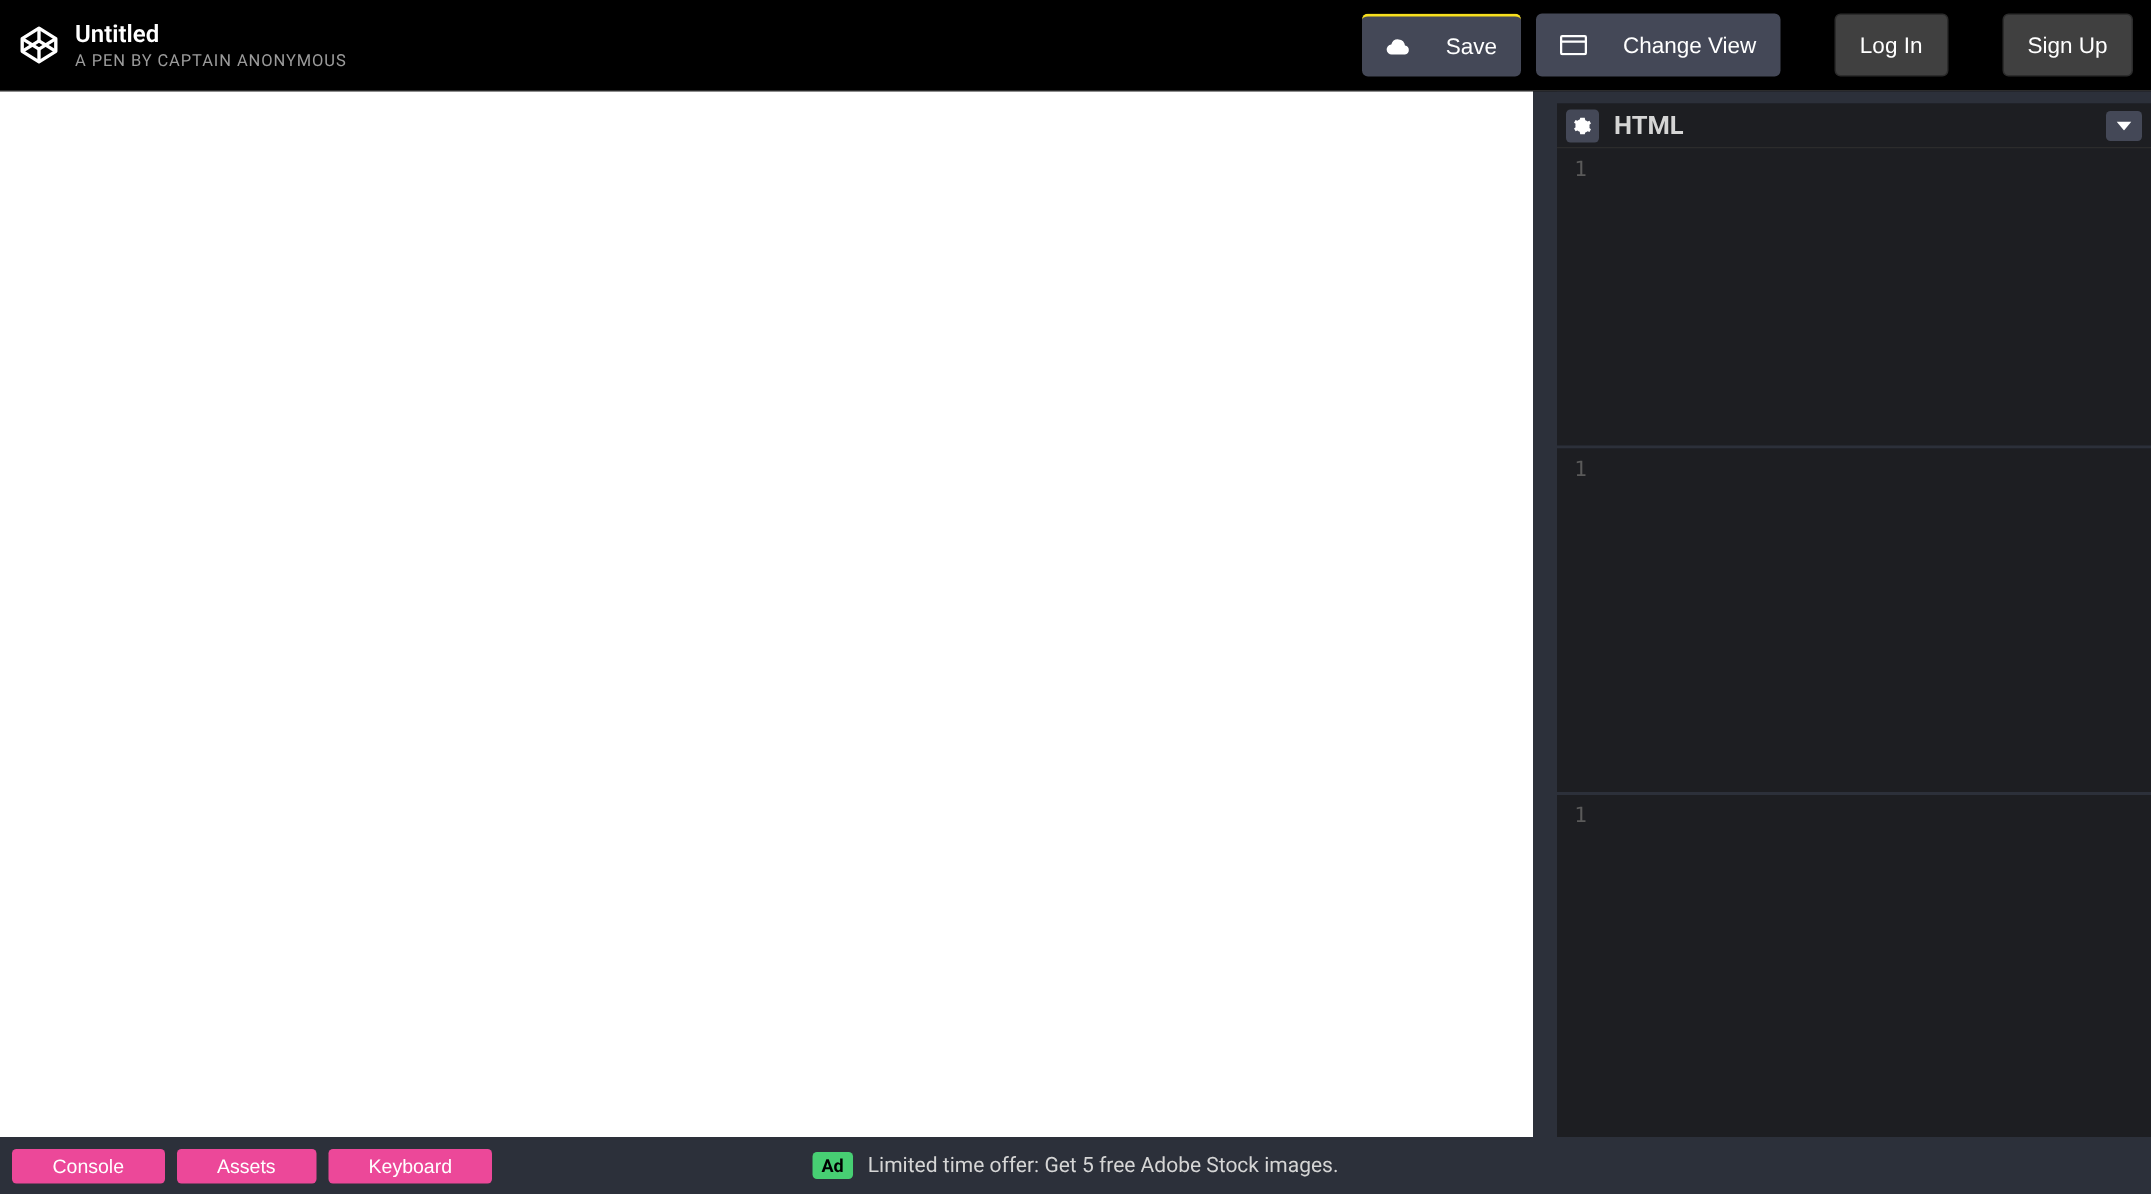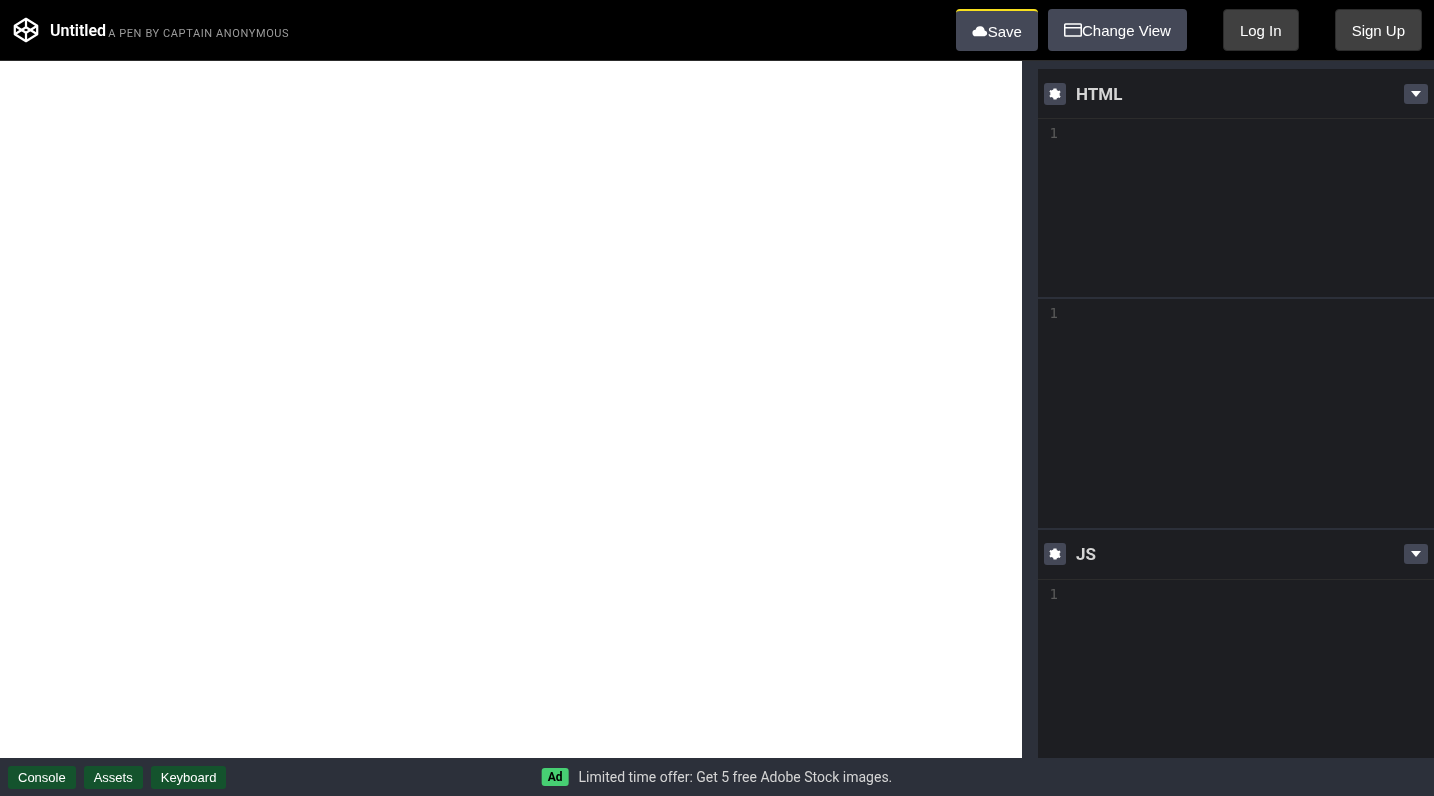--- a/index.html
+++ b/index.html
@@ -29,23 +29,22 @@
     }
     .logo {
       width: 28px;
       height: 28px;
       display: flex;
       align-items: center;
       justify-content: center;
     }
     .title-block {
       display: flex;
-      flex-direction: row;
+      flex-direction: column;
       gap: 2px;
-      align-items: flex-end;
     }
     .pen-title {
       font-size: 16px;
       font-weight: 600;
       color: #fff;
     }
     .pen-byline {
       font-size: 11px;
       color: #9b9b9b;
       letter-spacing: 0.6px;
@@ -56,21 +55,21 @@
     }
     .hbtn {
       height: 42px;
       background: #444857;
       border: none;
       color: #fff;
       border-radius: 4px;
       padding: 0 16px;
       display: flex;
       align-items: center;
-      gap: 0;
+      gap: 24px;
       font-size: 15px;
       cursor: pointer;
     }
     .hbtn.dark {
       background: #404040;
       border: 1px solid #2c2c2c;
       margin-left: 26px;
     }
     .hbtn.save {
       border-top: 2px solid #f7df1e;
@@ -101,21 +100,21 @@
       height: 8px;
       background: #2c303a;
     }
     .editor-pane {
       flex: 1;
       display: flex;
       flex-direction: column;
       min-height: 0;
     }
     .pane-header {
-      height: 50px;
+      height: 30px;
       background: #1d1e22;
       display: flex;
       align-items: center;
       justify-content: space-between;
       padding: 0 6px;
       border-bottom: 1px solid #2c2c2c;
     }
     .pane-header-left {
       display: flex;
       align-items: center;
@@ -171,25 +170,25 @@
     .footer {
       height: 38px;
       background: #2c303a;
       display: flex;
       align-items: center;
       padding: 0 8px;
       gap: 8px;
       position: relative;
     }
     .fbtn {
-      background: #14532d;
+      background: #ec4899;
       color: #fff;
       border: none;
       border-radius: 3px;
-      padding: 4px 10px;
+      padding: 4px 27px;
       font-size: 13px;
       cursor: pointer;
     }
     .footer-ad {
       position: absolute;
       left: 50%;
       transform: translateX(-50%);
       display: flex;
       align-items: center;
       gap: 10px;
@@ -289,39 +288,20 @@
     <div class="editor-pane">
       <div class="code-area">
         <div class="gutter">1</div>
         <div class="code-text"></div>
       </div>
     </div>
 
     <div class="editor-separator"></div>
 
     <div class="editor-pane">
-      <div class="pane-header">
-        <div class="pane-header-left">
-          <div class="gear-btn">
-            <span>
-              <svg width="12" height="12" viewBox="0 0 24 24" fill="#fff">
-                  <path d="M12 8a4 4 0 1 0 0 8 4 4 0 0 0 0-8zm9.4 4a8 8 0 0 0-.2-1.8l2.1-1.6-2-3.5-2.5 1a8 8 0 0 0-3.1-1.8L15 1h-6l-.7 2.3A8 8 0 0 0 5.2 5L2.7 4l-2 3.5 2.1 1.6A8 8 0 0 0 2.6 12a8 8 0 0 0 .2 1.8L.7 15.4l2 3.5 2.5-1a8 8 0 0 0 3.1 1.8L9 23h6l.7-2.3a8 8 0 0 0 3.1-1.8l2.5 1 2-3.5-2.1-1.6a8 8 0 0 0 .2-1.8z"></path>
-                </svg>
-            </span>
-          </div>
-          <div class="pane-title">JS</div>
-        </div>
-        <div class="chev-btn">
-          <span>
-            <svg width="10" height="6" viewBox="0 0 10 6" fill="#fff">
-                <path d="M0 0l5 6 5-6z"></path>
-              </svg>
-          </span>
-        </div>
-      </div>
       <div class="code-area">
         <div class="gutter">1</div>
         <div class="code-text"></div>
       </div>
     </div>
 
   </div>
 </div>
 
 <div class="footer">

